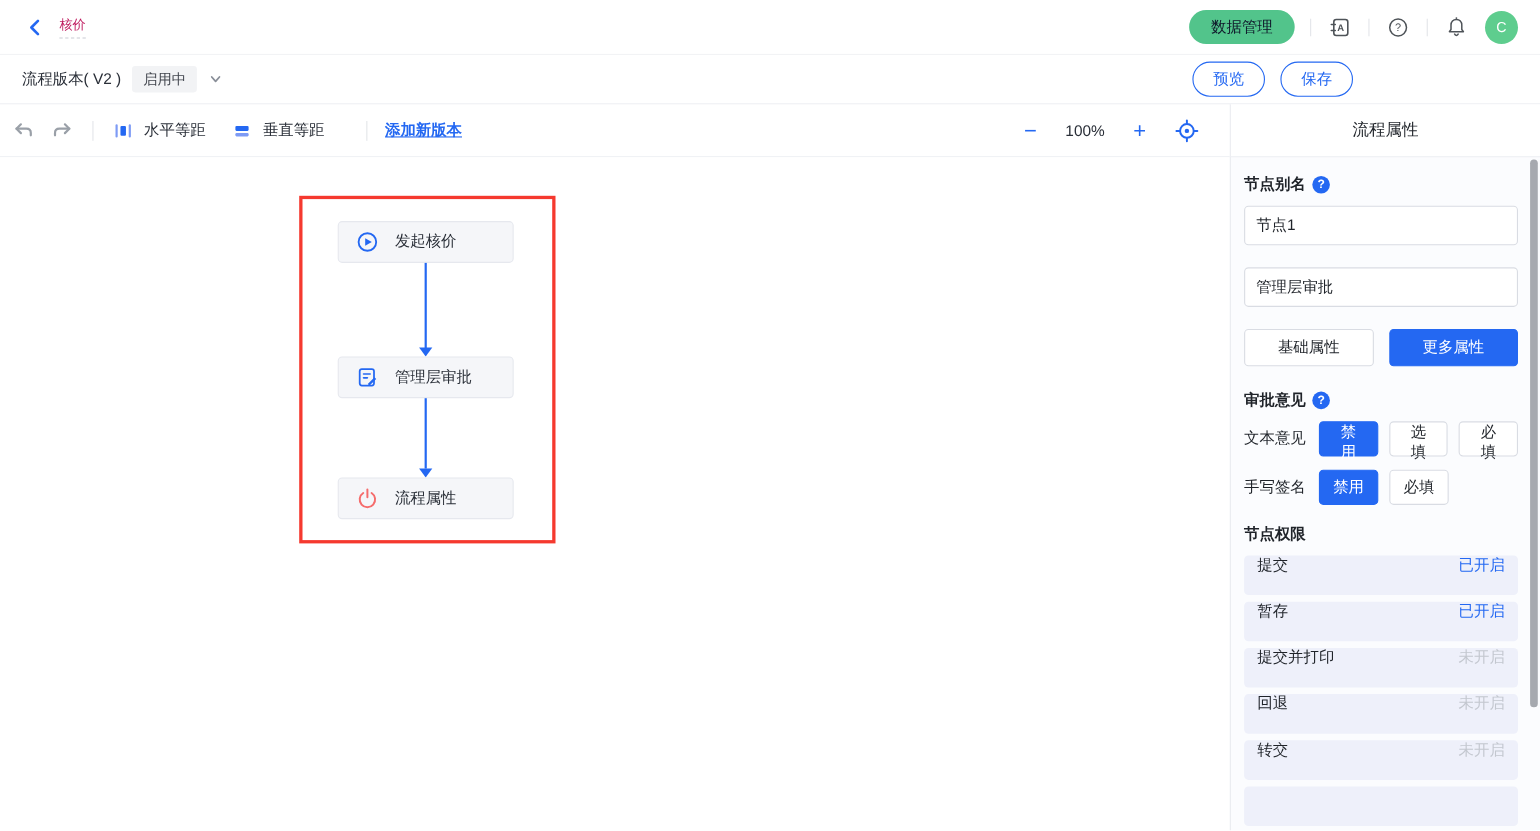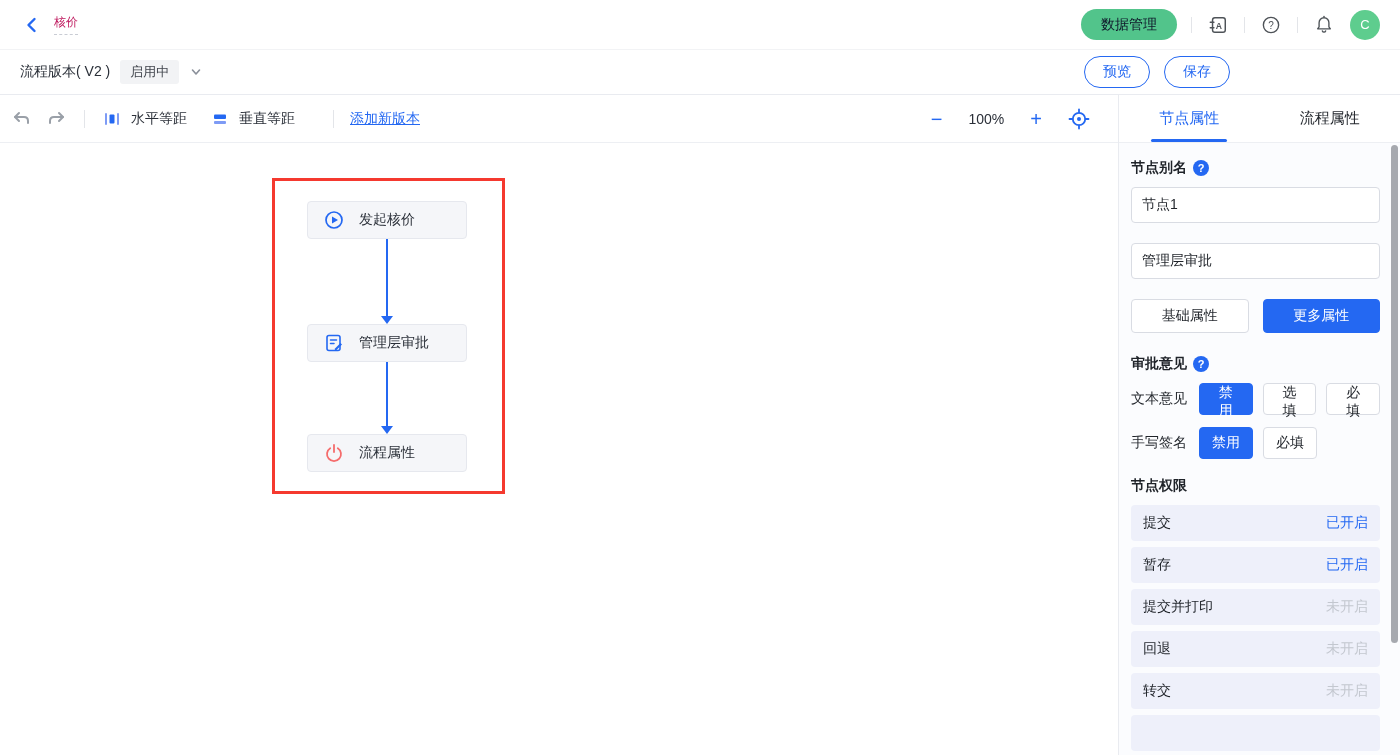--- a/index.html
+++ b/index.html
@@ -30,21 +30,21 @@
   .pill-outline { height:32px; min-width:66px; padding:0 18px; border-radius:16px; border:1px solid #2468f2; color:#2468f2; background:#fff; font-size:14px; cursor:pointer; }
 
   
   .main { flex:1; display:flex; min-height:0; }
   .canvas-wrap { flex:1; display:flex; flex-direction:column; min-width:0; }
   .canvas-toolbar { height:48px; display:flex; align-items:center; padding:0 10px; border-bottom:1px solid #edeff3; background:#fff; }
   .tb-icon { width:22px; height:22px; display:flex; align-items:center; justify-content:center; cursor:pointer; }
   .tb-sep { width:1px; height:18px; background:#e3e5e9; margin:0 16px; }
   .tb-group { display:flex; align-items:center; gap:8px; margin-right:22px; cursor:pointer; }
   .tb-label { font-size:14px; color:#2a2f38; }
-  .link-blue { font-size:14px; color:#2468f2; text-decoration:underline; cursor:pointer; }
+  .link-blue { font-size:14px; color:#2468f2; text-decoration:underline; cursor:pointer;font-weight:bold; }
   .zoom-controls { margin-left:auto; display:flex; align-items:center; gap:26px; padding-right:18px; }
   .zoom-btn { color:#2468f2; font-size:20px; line-height:1; cursor:pointer; font-weight:400; }
   .zoom-level { font-size:14px; color:#2a2f38; }
 
   .canvas-body { flex:1; position:relative; background:#fff; overflow:hidden; }
   .selection-rect { position:absolute; left:272px; top:35px; width:233px; height:316px; border:3px solid #f5392f; }
   .flow-node { position:absolute; left:307px; width:160px; height:38px; background:#f5f6f9; border:1px solid #e6e8ee; border-radius:4px; display:flex; align-items:center; padding-left:14px; gap:13px; cursor:pointer; }
   .flow-node .node-label { font-size:14px; color:#2a2f38; }
   .edge-line { position:absolute; width:2px; background:#2468f2; left:386px; }
   .edge-arrow { position:absolute; left:381px; width:0; height:0; border-left:6px solid transparent; border-right:6px solid transparent; border-top:8px solid #2468f2; }
@@ -61,21 +61,21 @@
   .text-input { width:100%; height:36px; border:1px solid #d9dce3; border-radius:4px; background:#fff; padding:16px 10px; font-size:14px; color:#1f2329; font-family:inherit; outline:none; margin-bottom:20px; }
   .btn-row { display:flex; gap:14px; margin-bottom:22px; }
   .btn-half { flex:1; height:34px; border-radius:4px; font-size:14px; cursor:pointer; }
   .btn-plain { background:#fff; border:1px solid #d9dce3; color:#1f2329; }
   .btn-primary { background:#2468f2; border:1px solid #2468f2; color:#fff; font-weight:500; }
   .opt-row { display:flex; align-items:center; margin-bottom:12px; }
   .opt-label { width:68px; font-size:14px; color:#1f2329; flex:none; }
   .opt-btns { display:flex; gap:10px; }
   .opt-btn { min-width:52px; height:32px; padding:0 12px; border-radius:4px; font-size:14px; background:#fff; border:1px solid #d9dce3; color:#1f2329; cursor:pointer; }
   .opt-btn.selected { background:#2468f2; border-color:#2468f2; color:#fff; }
-  .perm-row { height:36px; background:#eef0fa; border-radius:4px; display:flex; align-items:center; justify-content:space-between; padding:0 12px; margin-bottom:6px; cursor:pointer; }
+  .perm-row { height:36px; background:#eef0fa; border-radius:4px; display:flex; align-items:flex-start; justify-content:space-between; padding:0 12px; margin-bottom:6px; cursor:pointer; }
   .perm-label { font-size:14px; color:#1f2329; }
   .perm-status { font-size:14px; }
   .perm-status.on { color:#2468f2; }
   .perm-status.off { color:#c3c7cf; }
   .panel-scrollbar { position:absolute; right:2px; top:50px; width:7px; height:498px; background:#a6a9af; border-radius:4px; cursor:pointer; }
   .mt18 { margin-top:18px; }
 </style>
 </head>
 <body>
 
@@ -230,21 +230,20 @@
                 <line x1="10" y1="2" x2="10" y2="9" stroke="#f56c6c" stroke-width="1.8" stroke-linecap="round"></line>
               </svg>
           </span>
           <span class="node-label">流程属性</span>
         </div>
       </div>
     </div>
 
     <div class="panel">
       <div class="panel-tabs">
-        <div class="p-tab active">节点属性</div>
         <div class="p-tab">流程属性</div>
       </div>
 
       <div class="panel-content">
         <div class="sec-label">
           <span>节点别名</span>
           <span class="q-icon">?</span>
         </div>
         <input class="text-input" type="text" value="节点1" style="">
 

